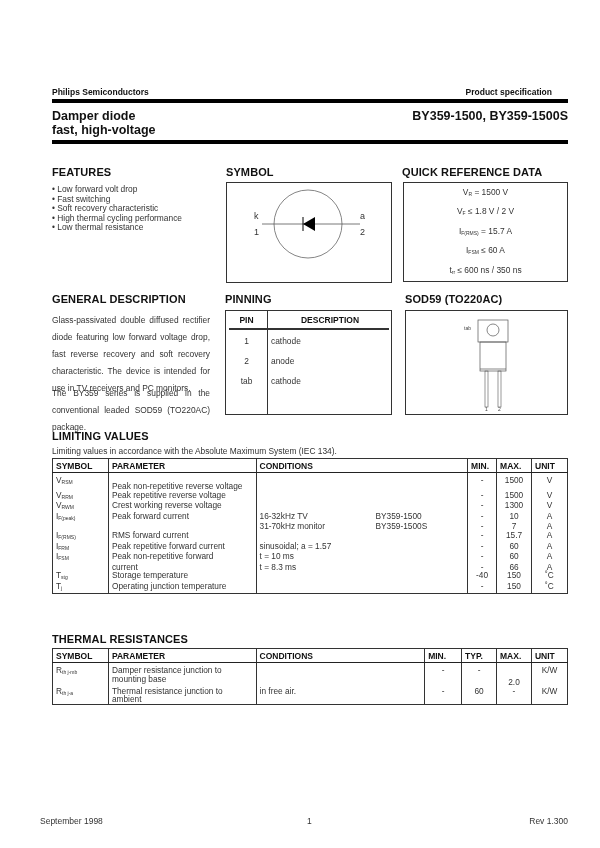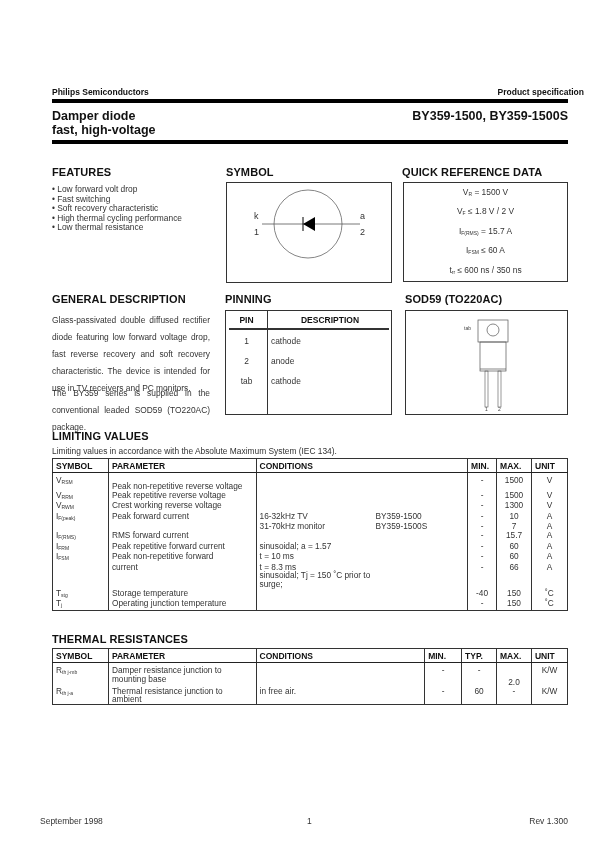--- a/index.html
+++ b/index.html
@@ -18,21 +18,21 @@
   table.t th{font-size:8.5px;font-weight:bold;color:#111;border:1px solid #333;border-bottom:1.5px solid #222;height:13px;padding:0 3px;text-align:left;}
   table.t td{border-left:1px solid #333;border-right:1px solid #333;vertical-align:top;padding:0 3px;line-height:8.6px;}
   table.t tr.last td{border-bottom:1px solid #333;}
   .c{text-align:center;}
   .footer{font-size:8.5px;color:#333;top:816px;}
 </style>
 </head>
 <body>
 
 <div class="abs hdr-small" style="left:52px;">Philips Semiconductors</div>
-<div class="abs hdr-small" style="right:16px;">Product specification</div>
+<div class="abs hdr-small" style="right:48px;">Product specification</div>
 <div class="bar" style="top:99px;height:4px;"></div>
 <div class="abs title" style="left:52px;top:110px;">Damper diode</div>
 <div class="abs title" style="left:52px;top:124px;">fast, high-voltage</div>
 <div class="abs title" style="right:32px;top:110px;">BY359-1500, BY359-1500S</div>
 <div class="bar" style="top:140px;height:4px;"></div>
 
 <div class="abs sec" style="left:52px;top:166px;">FEATURES</div>
 <div class="abs feat" style="left:52px;top:185px;">
   <div>• Low forward volt drop</div>
   <div>• Fast switching</div>
@@ -184,28 +184,20 @@
         <td class="c" style="">60</td>
         <td class="c" style="">A</td>
       </tr>
       <tr>
         <td style=""><span></span><sub></sub></td>
         <td style="">current</td>
         <td style=""><span style="display: inline-block; width: 116px;">t = 8.3 ms</span><span></span></td>
         <td class="c" style="">-</td>
         <td class="c" style="">66</td>
         <td class="c" style="">A</td>
-      </tr>
-      <tr>
-        <td style=""><span></span><sub></sub></td>
-        <td style=""></td>
-        <td style=""><span style="display: inline-block; width: 116px;">sinusoidal; Tj = 150 ˚C prior to surge;</span><span></span></td>
-        <td class="c" style=""></td>
-        <td class="c" style=""></td>
-        <td class="c" style=""></td>
       </tr>
       <tr>
         <td style=""><span>T</span><sub>stg</sub></td>
         <td style="">Storage temperature</td>
         <td style=""><span style="display: inline-block; width: 116px;"></span><span></span></td>
         <td class="c" style="">-40</td>
         <td class="c" style="">150</td>
         <td class="c" style="">˚C</td>
       </tr>
       <tr class="last">

